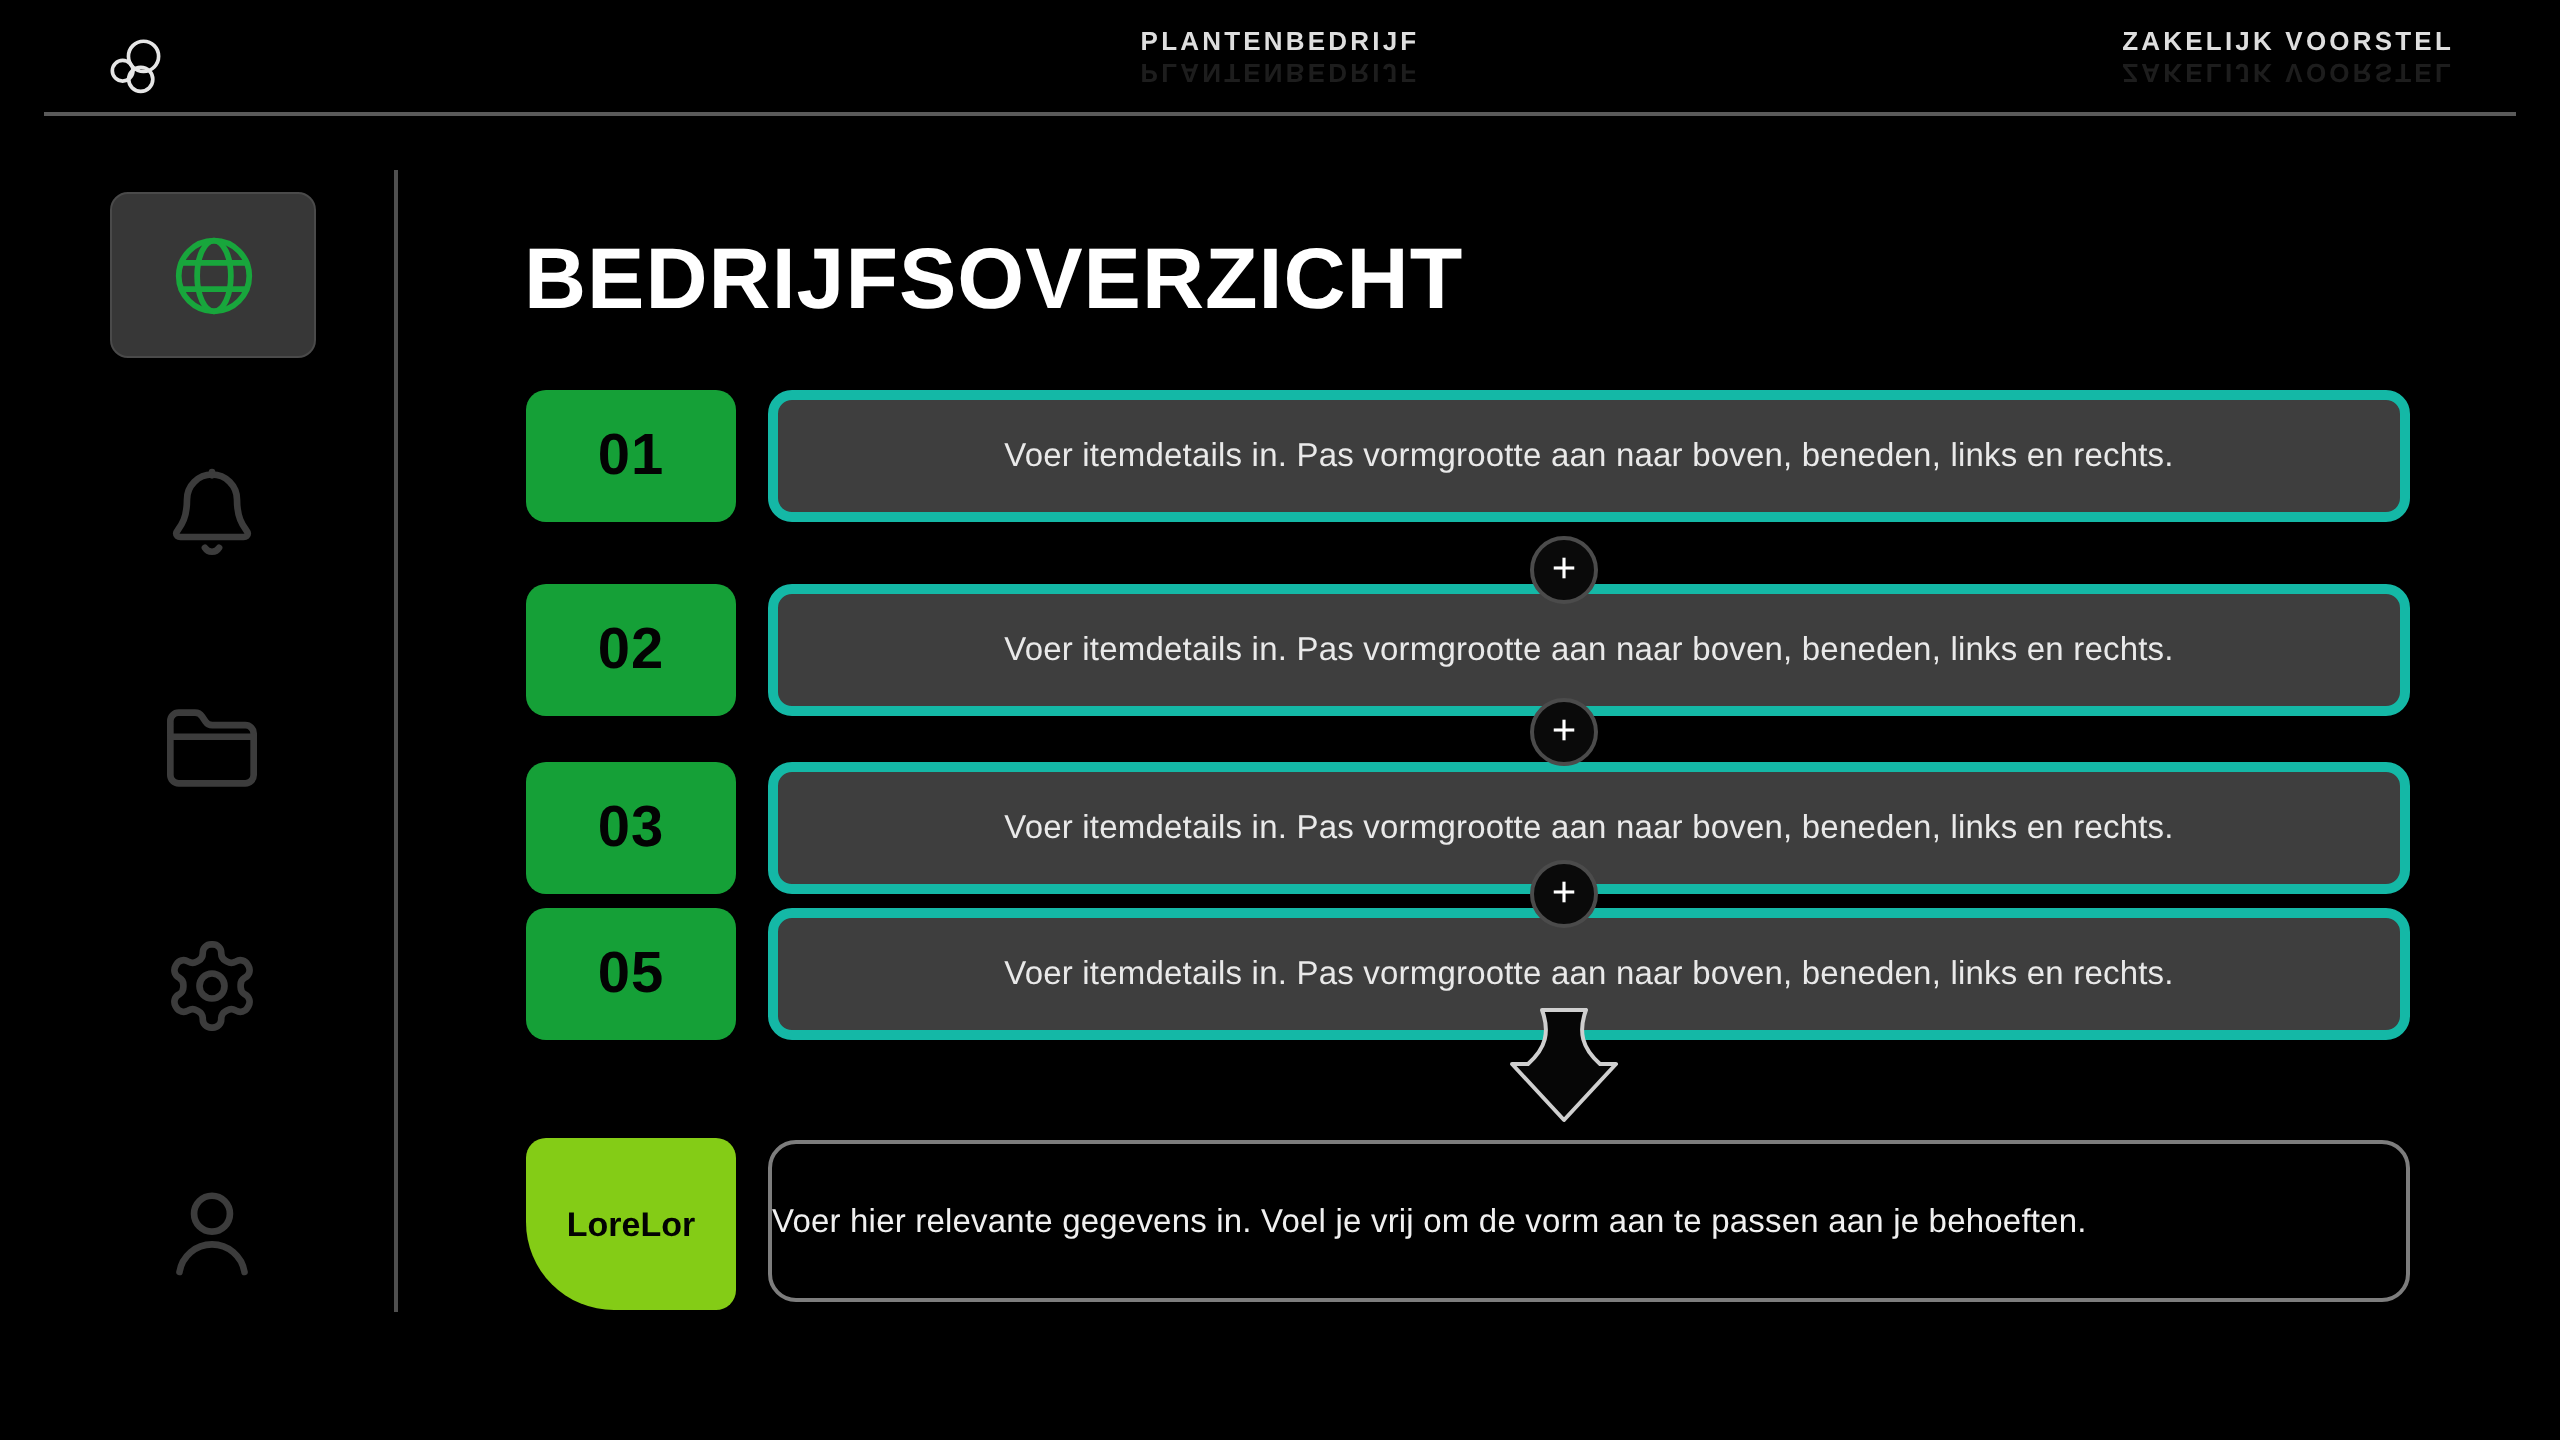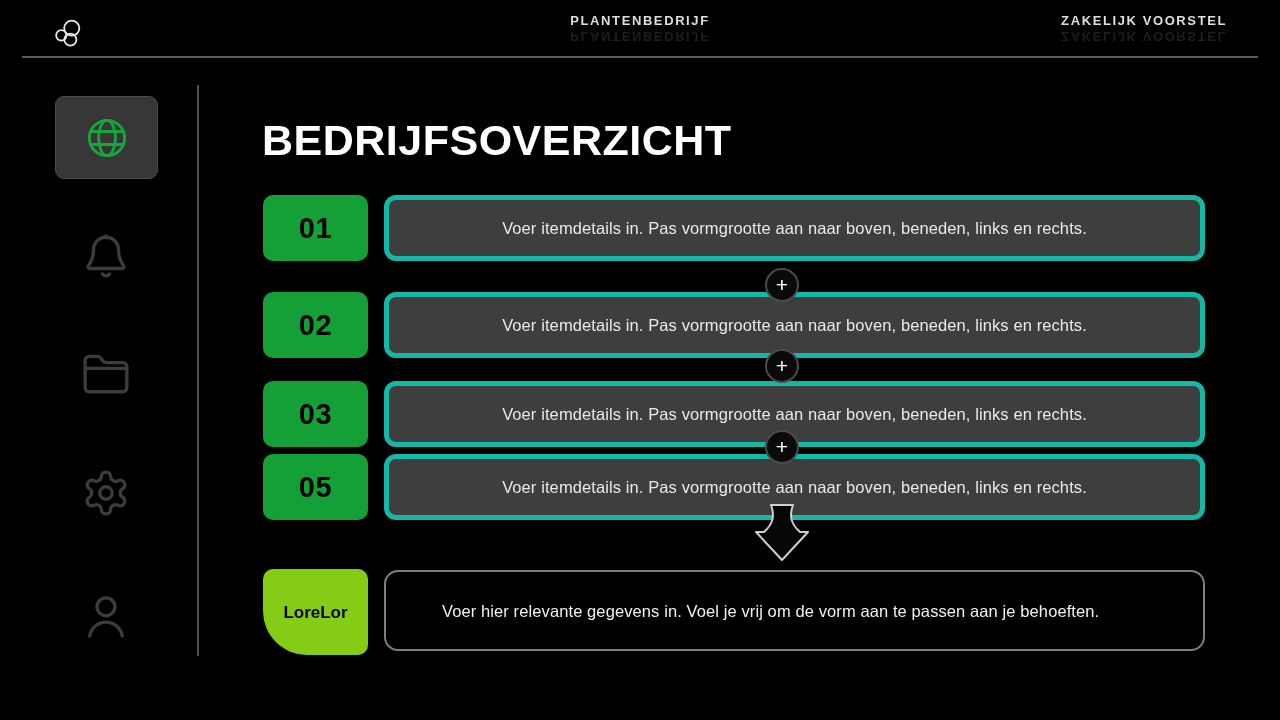--- a/index.html
+++ b/index.html
@@ -75,21 +75,21 @@
   .concl-badge {
     position: absolute; left: 263px; top: 569px; width: 105px; height: 86px;
     background: #84cc16; border-radius: 10px 10px 10px 44px;
     display: flex; flex-direction: row; align-items: center; justify-content: center;
     font-size: 17px; font-weight: 700; color: #030303; line-height: 23px;
   }
   .concl-box {
     position: absolute; left: 384px; top: 570px; width: 821px; height: 81px;
     border: 2px solid #7d7d7d; border-radius: 14px; background: transparent;
     display: flex; flex-direction: column; justify-content: center;
-    padding-left: 56px; cursor: pointer;
+    cursor: pointer;
   }
   .concl-line { font-size: 16.5px; color: #f0f0f0; line-height: 24px; letter-spacing: 0.1px; }
 
   svg { display: block; }
 </style>
 </head>
 <body>
 
 <div class="topbar">
   <svg class="logo" viewBox="0 0 26 28" fill="none" stroke="#e6e6e6" stroke-width="1.7">

